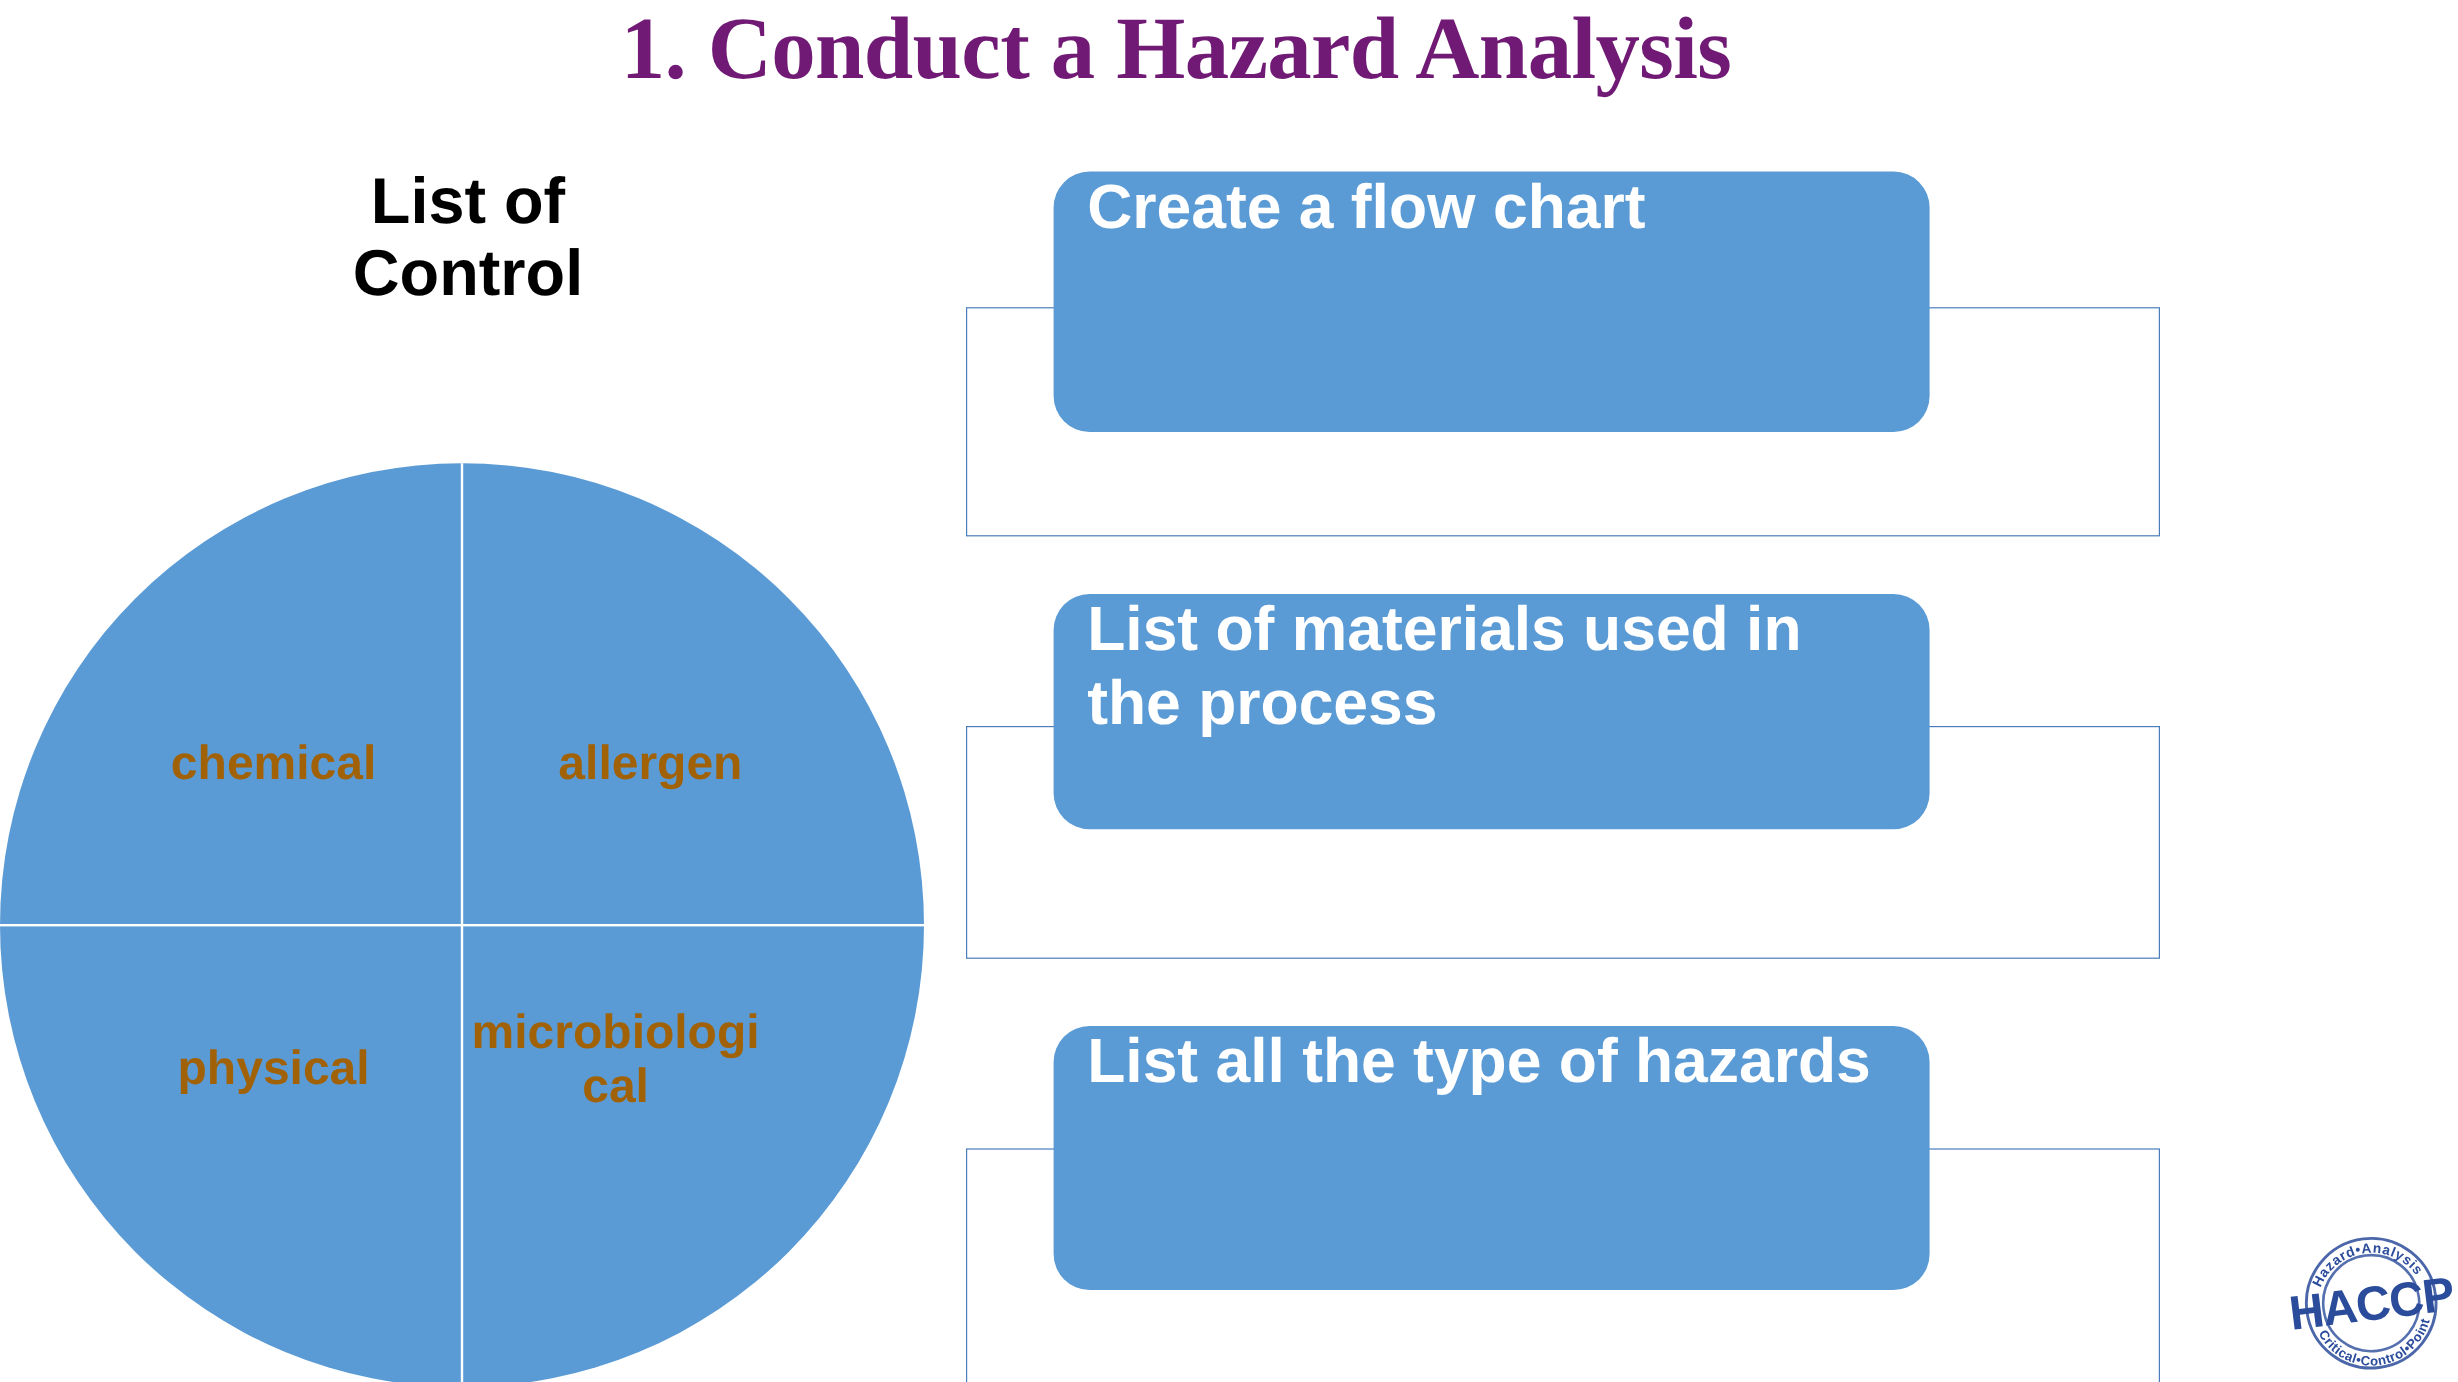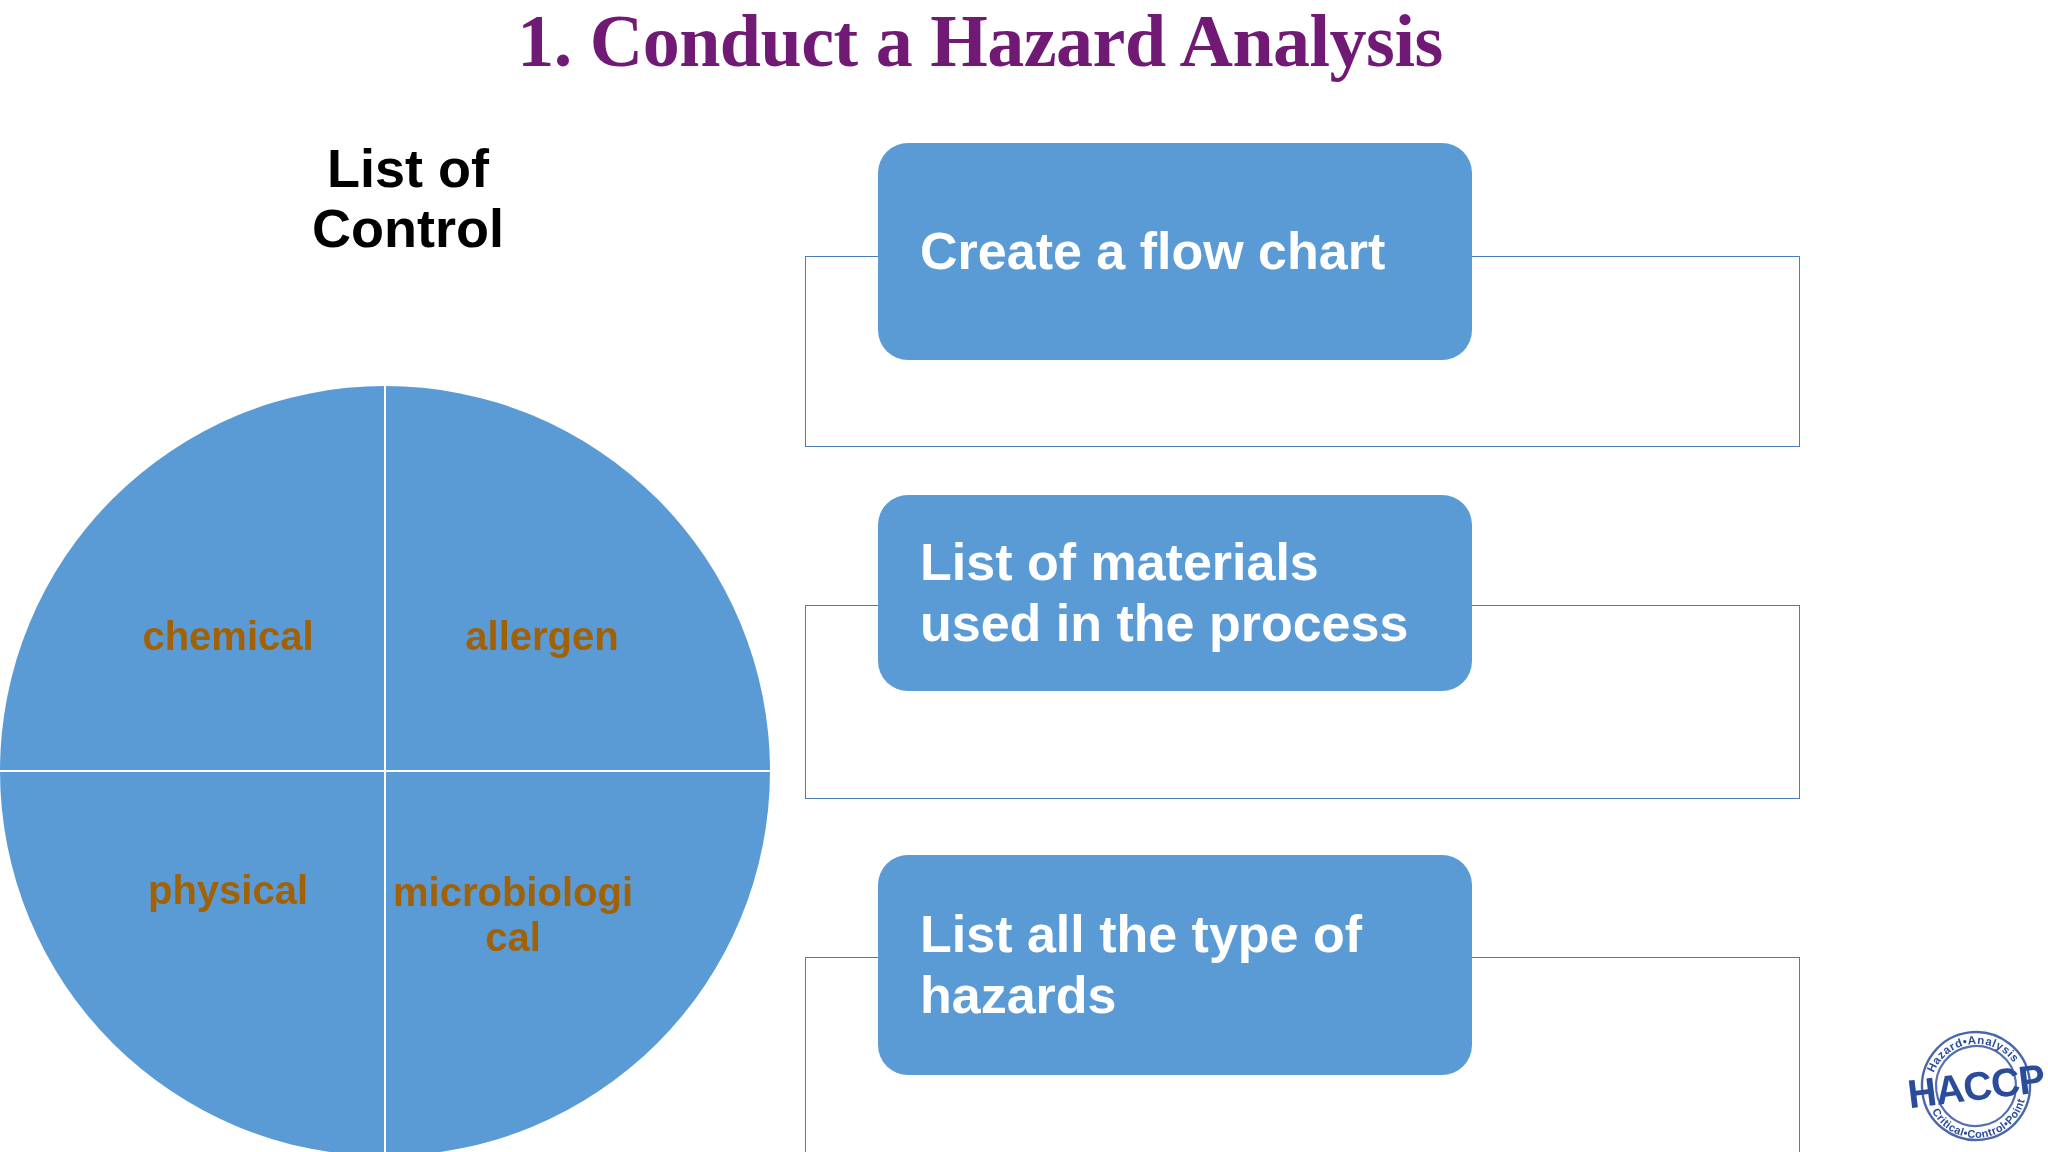--- a/index.html
+++ b/index.html
@@ -31,21 +31,21 @@
     font-size: 74px;
     line-height: 1.08;
     letter-spacing: -0.5px;
     color: #701a75;
     white-space: nowrap;
   }
 
   
   .hazard-heading {
     position: absolute;
-    left: 168px;
+    left: 150px;
     top: 138px;
     width: 480px;
     text-align: center;
     font-family: "Liberation Sans", sans-serif;
     font-weight: bold;
     font-size: 54px;
     line-height: 1.12;
     color: #000000;
   }
   .hazard-heading .hl {
@@ -91,46 +91,45 @@
     font-family: "Liberation Sans", sans-serif;
     font-weight: bold;
     font-size: 40px;
     line-height: 1.12;
     text-align: center;
     white-space: pre-line;
   }
   .pie-label.q-chemical { left: 78px;  top: 228px; width: 300px; }
   .pie-label.q-allergen { left: 392px; top: 228px; width: 300px; }
   .pie-label.q-physical { left: 78px;  top: 482px; width: 300px; }
-  .pie-label.q-micro    { left: 392px; top: 452px; width: 242px; margin-top: 32px; }
+  .pie-label.q-micro    { left: 392px; top: 452px; width: 242px; }
 
   
   .outline-box {
     position: absolute;
     left: 805px;
     width: 995px;
     border: 1px solid #4A7EBB;
     background: transparent;
     box-sizing: border-box;
   }
   .outline-box.ob-1 { top: 256px; height: 191px; }
   .outline-box.ob-2 { top: 605px; height: 194px; }
   .outline-box.ob-3 { top: 957px; height: 205px; }
 
   
   .process-box {
     position: absolute;
     left: 878px;
-    width: 594px;
+    width: 730px;
     background: #5B9BD5;
     border-radius: 30px;
     box-sizing: border-box;
-    padding: 0 42px;
+    padding: 0 28px;
     display: flex;
-    align-items: center;
   }
   .process-box.pb-1 { top: 143px; height: 217px; }
   .process-box.pb-2 { top: 495px; height: 196px; }
   .process-box.pb-3 { top: 855px; height: 220px; }
 
   .process-text {
     color: #ffffff;
     font-family: "Liberation Sans", sans-serif;
     font-weight: bold;
     font-size: 52px;

